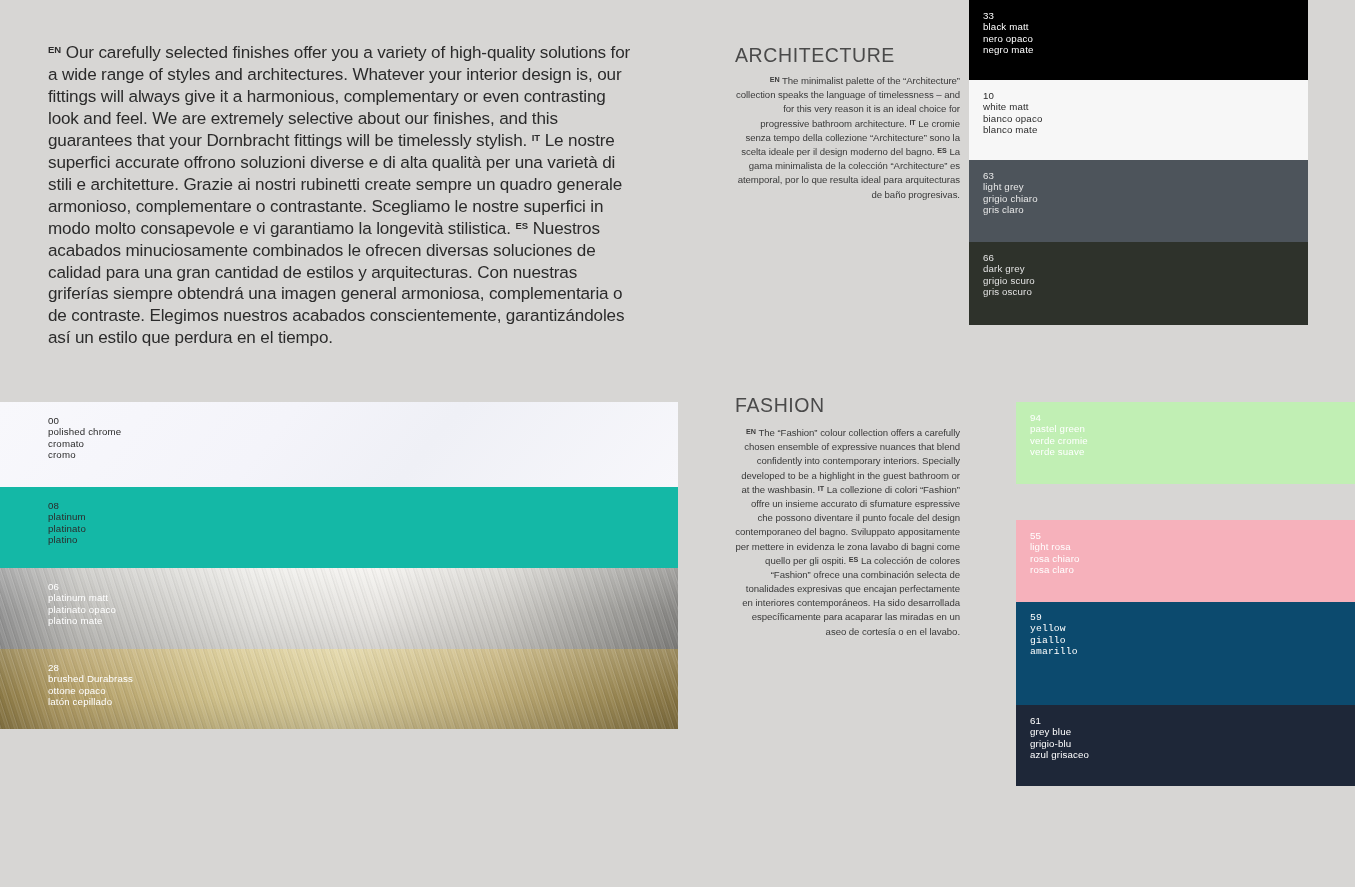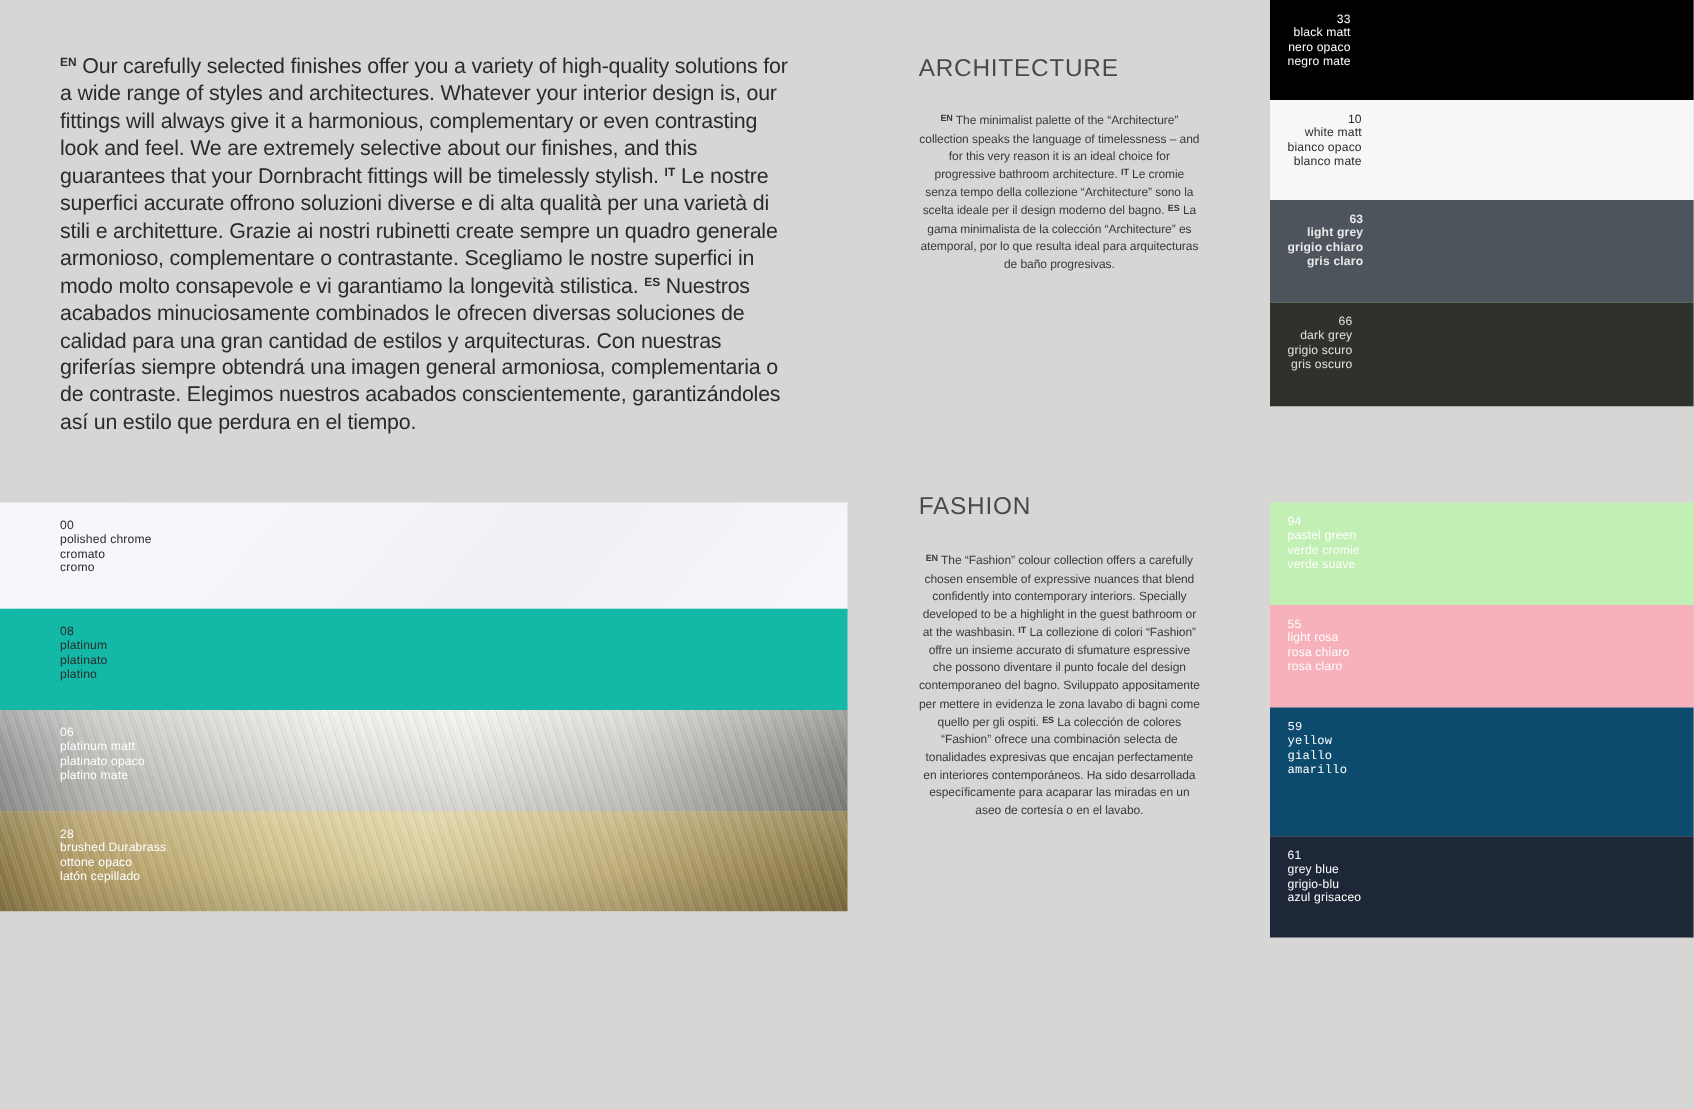--- a/index.html
+++ b/index.html
@@ -36,22 +36,21 @@
     color: #4a4a4a;
     letter-spacing: 0.6px;
   }
   .section-body {
     position: absolute;
     width: 225px;
     font-size: 9.6px;
     line-height: 1.48;
     color: #3a3a3a;
     letter-spacing: -0.05px;
-    text-align: center;
-    margin-top: 16px;
+    text-align: right;
   }
   .section-body sup.lang {
     font-size: 7.2px;
     font-weight: bold;
     vertical-align: 2.5px;
   }
 
   #arch-head { left: 735px; top: 44px; }
   #arch-body { left: 735px; top: 74px; }
   #fash-head { left: 735px; top: 394px; }
@@ -75,21 +74,21 @@
     z-index: 3;
   }
   .swatch .labels .code { display: block; }
   .swatch .labels .nm { display: block; }
 
   
   #finishes { left: 0; top: 402px; width: 678px; height: 592px; }
   #finishes .swatch .labels { left: 48px; top: 13px; }
 
   
-  #arch-swatches { left: 1016px; top: 0; width: 339px; height: 377px; text-align: right; }
+  #arch-swatches { left: 969px; top: 0; width: 339px; height: 377px; }
   #fash-swatches { left: 1016px; top: 402px; width: 339px; height: 326px; }
   #arch-swatches .swatch .labels,
   #fash-swatches .swatch .labels { left: 14px; top: 10px; }
 
   
   .brush {
     position: absolute; inset: 0; z-index: 1; pointer-events: none;
     background-image: repeating-linear-gradient(
         72deg,
         rgba(255,255,255,0.00) 0px,
@@ -134,32 +133,32 @@
     <sup class="lang">EN</sup><span> The “Fashion” colour collection offers a carefully chosen ensemble of expressive nuances that blend confidently into contemporary interiors. Specially developed to be a highlight in the guest bathroom or at the washbasin. </span><sup class="lang">IT</sup><span> La collezione di colori “Fashion” offre un insieme accurato di sfumature espressive che possono diventare il punto focale del design contemporaneo del bagno. Sviluppato appositamente per mettere in evidenza le zona lavabo di bagni come quello per gli ospiti. </span><sup class="lang">ES</sup><span> La colección de colores “Fashion” ofrece una combinación selecta de tonalidades expresivas que encajan perfectamente en interiores contemporáneos. Ha sido desarrollada específicamente para acaparar las miradas en un aseo de cortesía o en el lavabo.</span>
   </p>
 
   <div class="swatch-panel" id="arch-swatches">
       <div class="swatch" style="height: 80px; background: rgb(0, 0, 0);">
         <div class="labels" style="color: rgb(255, 255, 255);"><span class="code">33</span><span class="nm">black matt</span><span class="nm">nero opaco</span><span class="nm">negro mate</span></div>
       </div>
       <div class="swatch" style="height: 80px; background: rgb(247, 247, 247);">
         <div class="labels" style="color: rgb(43, 43, 43);"><span class="code">10</span><span class="nm">white matt</span><span class="nm">bianco opaco</span><span class="nm">blanco mate</span></div>
       </div>
-      <div class="swatch" style="height: 82px; background: rgb(77, 84, 91); font-weight: bold;">
+      <div class="swatch" style="height: 82px; background: rgb(77, 84, 91);">
         <div class="labels" style="color: rgb(232, 232, 232);"><span class="code">63</span><span class="nm">light grey</span><span class="nm">grigio chiaro</span><span class="nm">gris claro</span></div>
       </div>
       <div class="swatch" style="height: 83px; background: rgb(46, 50, 43);">
         <div class="labels" style="color: rgb(226, 226, 226);"><span class="code">66</span><span class="nm">dark grey</span><span class="nm">grigio scuro</span><span class="nm">gris oscuro</span></div>
       </div>
     </div>
   <div class="swatch-panel" id="fash-swatches">
       <div class="swatch" style="height: 82px; background: rgb(193, 239, 180);">
         <div class="labels" style="color: rgb(255, 255, 255);"><span class="code">94</span><span class="nm">pastel green</span><span class="nm">verde cromie</span><span class="nm">verde suave</span></div>
       </div>
-      <div class="swatch" style="height: 82px; background: rgb(246, 177, 187);">
+      <div class="swatch" style="height: 82px; background: rgb(246, 177, 187); margin-top: 36px;">
         <div class="labels" style="color: rgb(255, 255, 255);"><span class="code">55</span><span class="nm">light rosa</span><span class="nm">rosa chiaro</span><span class="nm">rosa claro</span></div>
       </div>
       <div class="swatch" style="height: 103px; background: #0c4a6e; font-family: Liberation Mono, monospace;">
         <div class="labels" style="color: rgb(255, 255, 255);"><span class="code">59</span><span class="nm">yellow</span><span class="nm">giallo</span><span class="nm">amarillo</span></div>
       </div>
       <div class="swatch" style="height: 81px; background: rgb(30, 39, 56);">
         <div class="labels" style="color: rgb(255, 255, 255);"><span class="code">61</span><span class="nm">grey blue</span><span class="nm">grigio-blu</span><span class="nm">azul grisaceo</span></div>
       </div>
     </div>
   <div class="swatch-panel" id="finishes">

